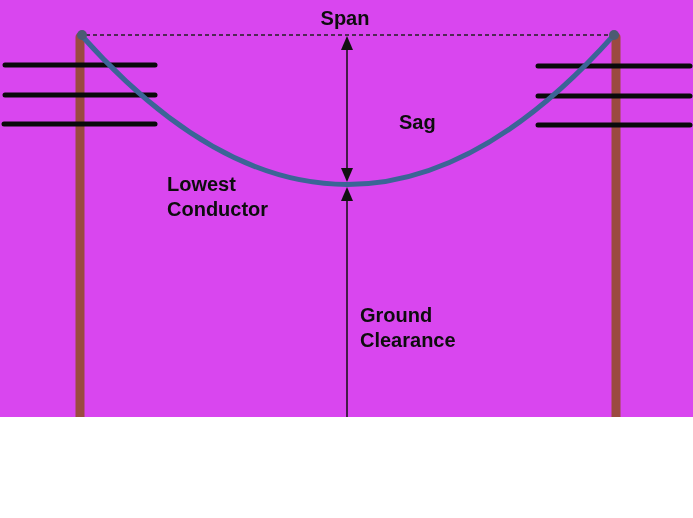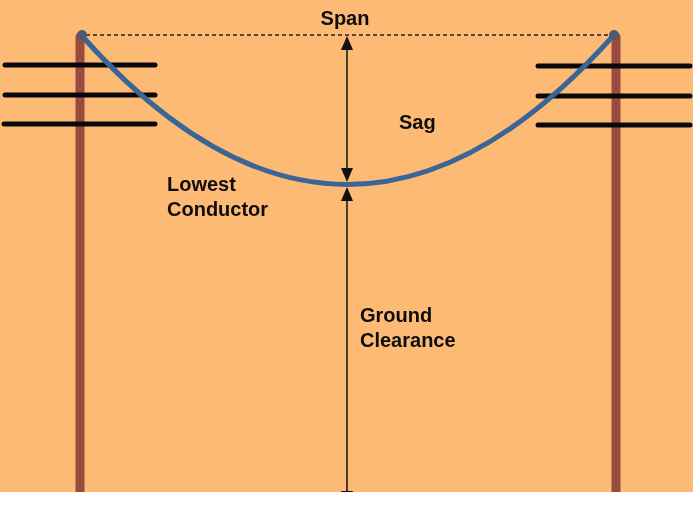--- a/index.html
+++ b/index.html
@@ -4,22 +4,22 @@
 <style>
   html, body {
     margin: 0;
     padding: 0;
     background: #ffffff;
     font-family: "Liberation Sans", sans-serif;
   }
   .canvas {
     position: relative;
     width: 693px;
-    height: 492px;
-    background: #fdba74;
+    height: 417px;
+    background: #d946ef;
     overflow: hidden;
   }
   svg { display: block; }
   .dash-fine {
     stroke: #222222;
     stroke-width: 1.3;
     stroke-dasharray: 4 3;
     fill: none;
   }
   .dash-long {

